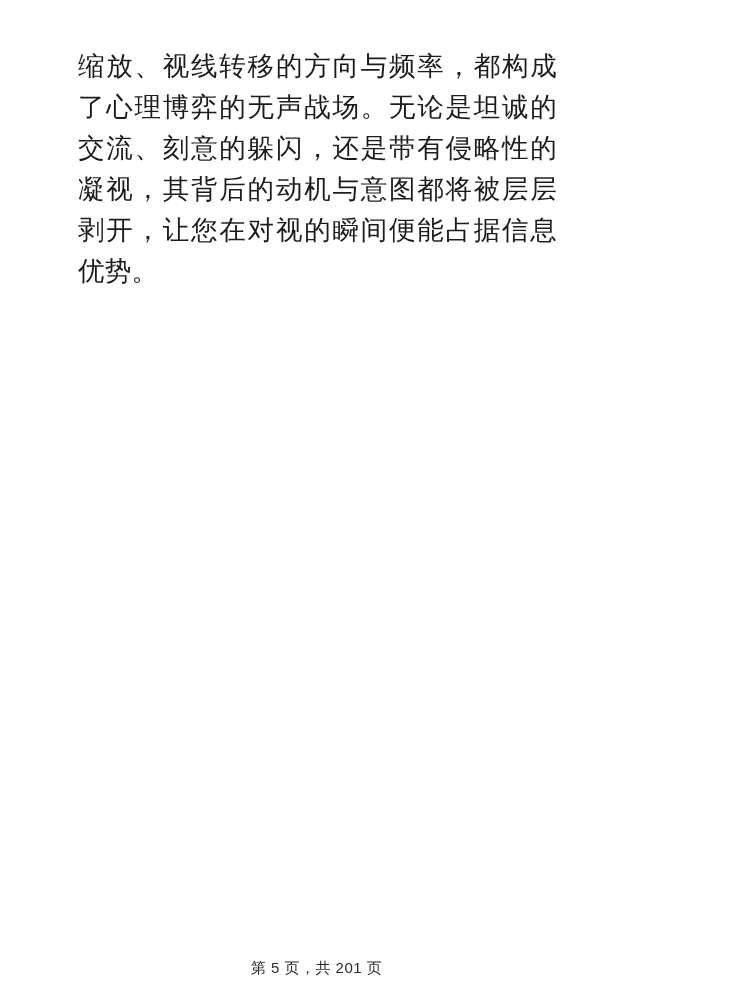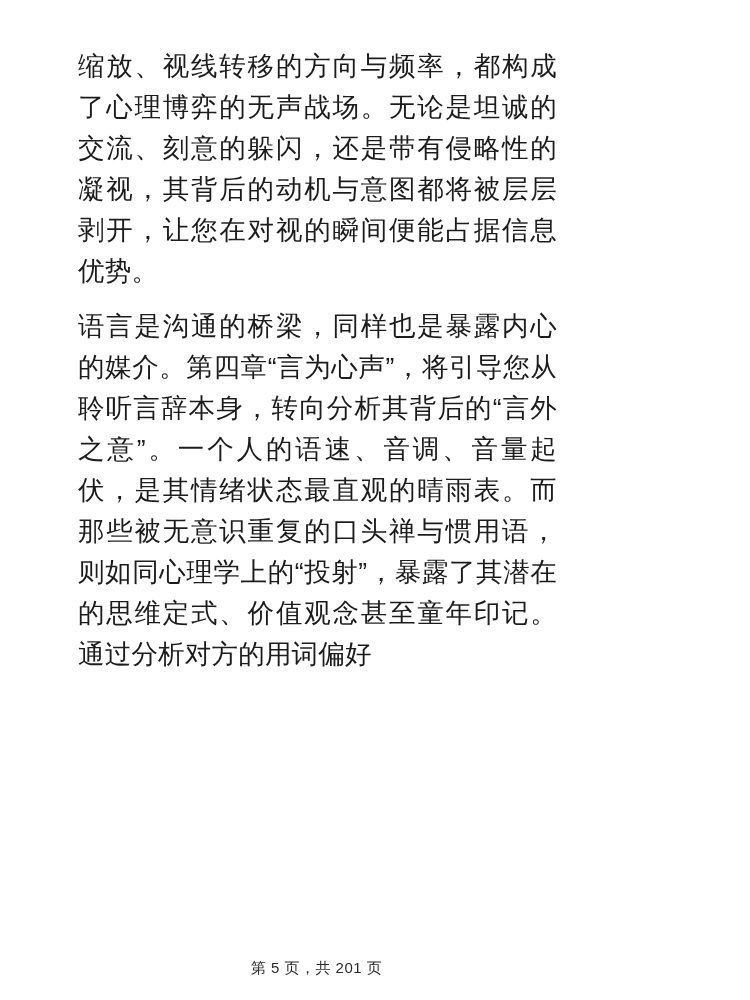--- a/index.html
+++ b/index.html
@@ -40,15 +40,14 @@
     font-size: 15px;
     color: #2b2b2b;
     letter-spacing: 0.5px;
   }
 </style>
 </head>
 <body>
 
 <div class="page">
   <p class="para">缩放、视线转移的方向与频率，都构成了心理博弈的无声战场。无论是坦诚的交流、刻意的躲闪，还是带有侵略性的凝视，其背后的动机与意图都将被层层剥开，让您在对视的瞬间便能占据信息优势。</p>
-  <p class="para">语言是沟通的桥梁，同样也是暴露内心的媒介。第四章“言为心声”，将引导您从聆听言辞本身，转向分析其背后的“言外之意”。一个人的语速、音调、音量起伏，是其情绪状态最直观的晴雨表。而那些被无意识重复的口头禅与惯用语，则如同心理学上的“投射”，暴露了其潜在的思维定式、价值观念甚至童年印记。通过分析对方的用词偏好</p>
   <div class="footer">第 5 页，共 201 页</div>
 </div>
 
 </body></html>

